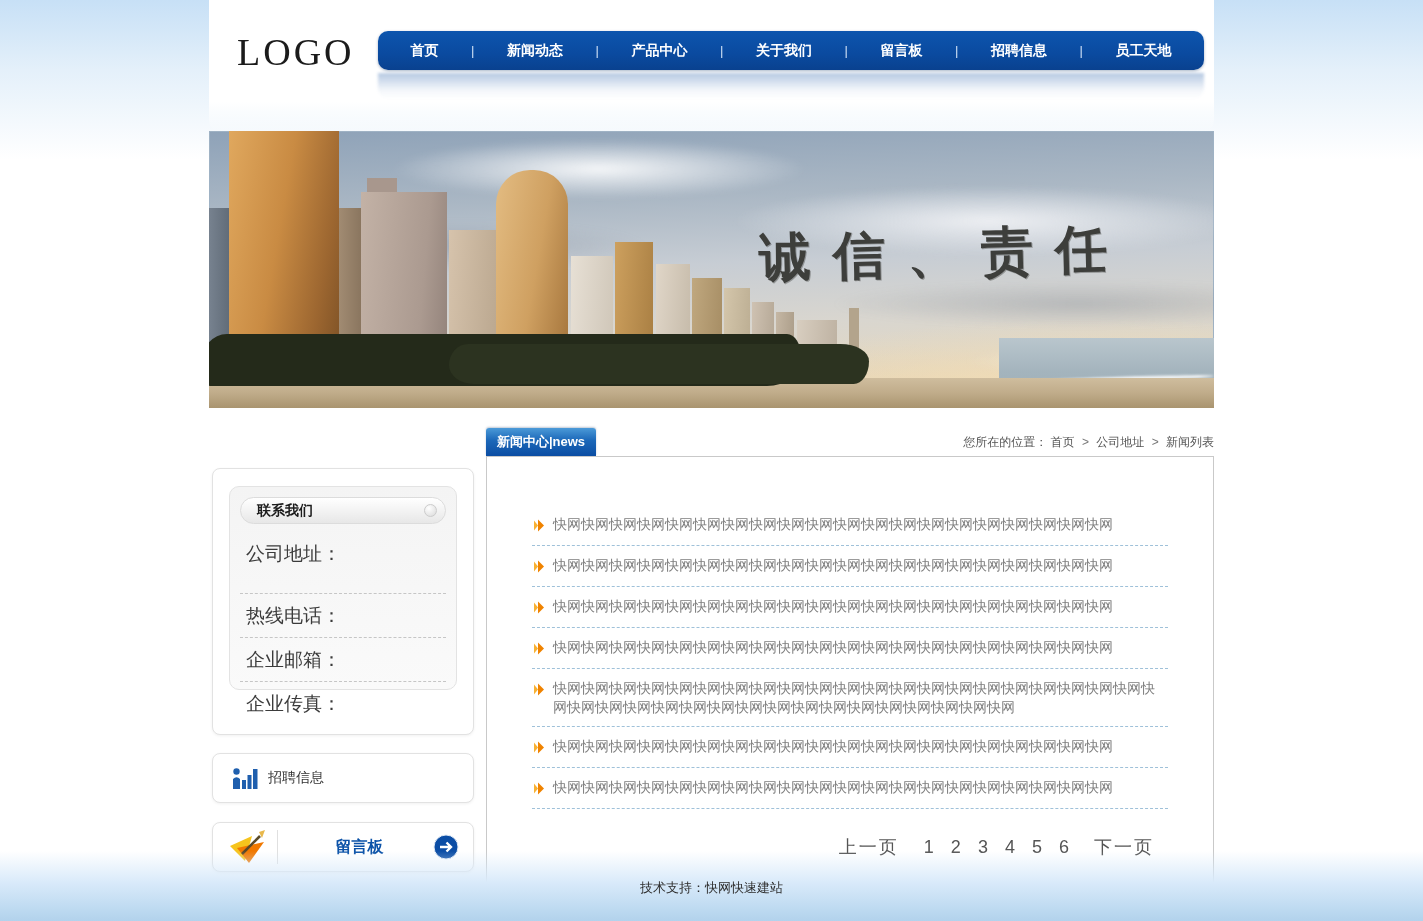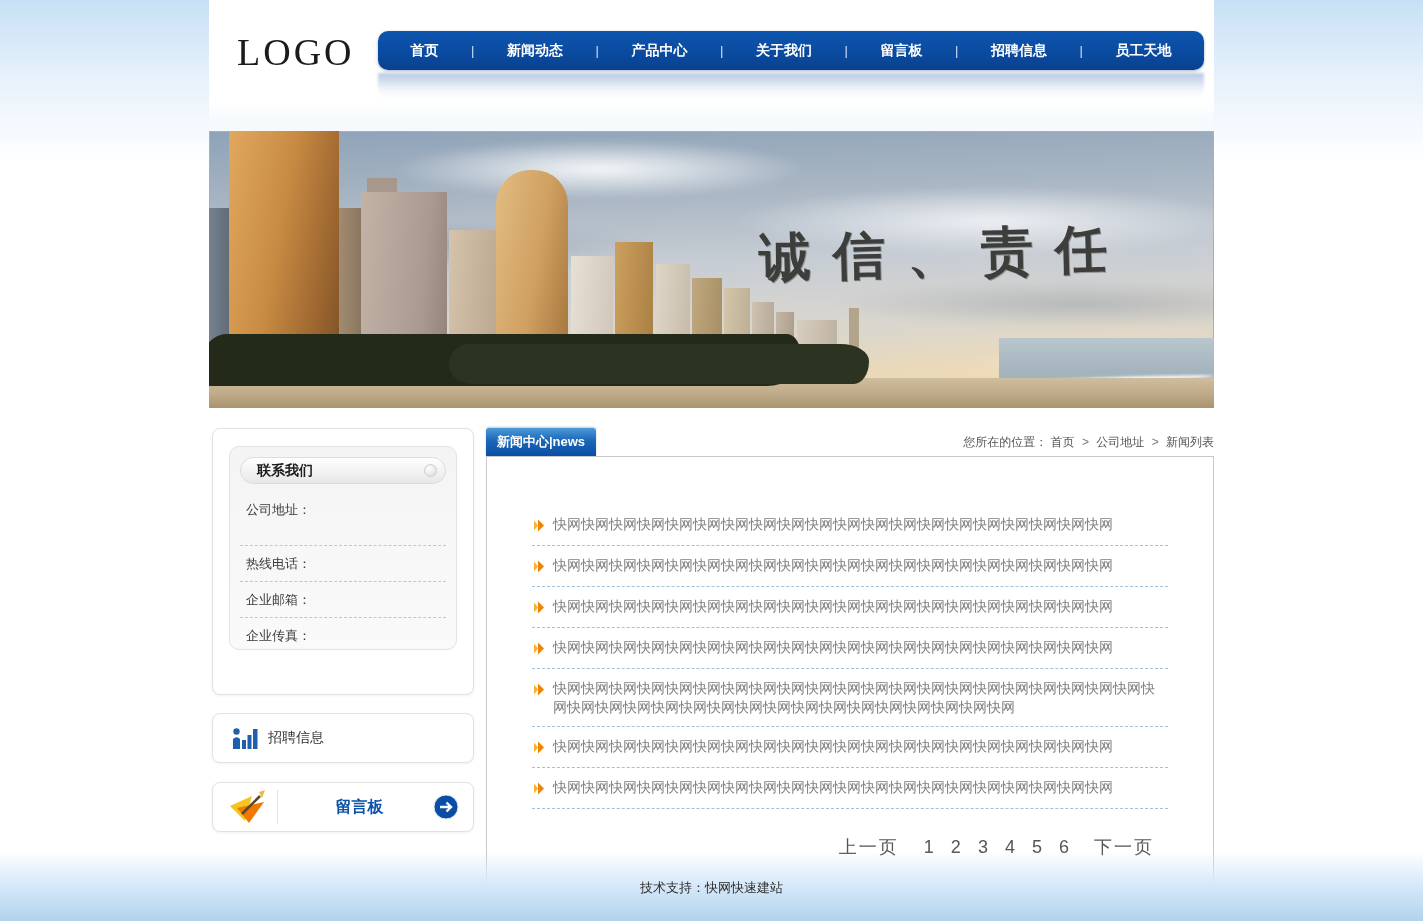--- a/index.html
+++ b/index.html
@@ -108,20 +108,21 @@
     white-space:nowrap;
   }
 
   
   .content-row { display:flex; margin-top:20px; align-items:flex-start; }
 
   .sidebar { width:262px; margin-left:3px; flex:none; }
   .panel-box {
     background:#fff; border:1px solid #e2e2e2; border-radius:8px;
     box-shadow: 0 1px 3px rgba(0,0,0,.06);
+    margin-top: 40px;
   }
   .contact-box { height:267px; padding:17px 16px; }
   .contact-inner {
     background: linear-gradient(180deg,#f4f4f4,#fafafa);
     border:1px solid #e3e3e3; border-radius:10px;
     height:204px; padding:10px 10px;
   }
   .contact-pill {
     height:27px; border-radius:14px;
     background: linear-gradient(180deg,#ffffff,#e7e7e7);
@@ -129,21 +130,21 @@
     display:flex; align-items:center; justify-content:space-between;
     padding:0 8px 0 16px;
   }
   .contact-pill .title { font-size:14px; font-weight:bold; color:#1c1c1c; }
   .pill-knob {
     width:13px; height:13px; border-radius:50%;
     background: radial-gradient(circle at 35% 30%, #ffffff, #d9d9d9);
     border:1px solid #cccccc;
   }
   .contact-field {
-    font-size:13px; color:#3b3b3b; padding:9px 6px 8px;
+    font-size:19px; color:#3b3b3b; padding:9px 6px 8px;
     border-top:1px dashed #c6c6c6;
   }
   .contact-field.first { border-top:none; margin-top:8px; border-bottom:0; }
   .contact-field.addr { padding-bottom:26px; }
 
   .recruit-box {
     margin-top:18px; height:50px; display:flex; align-items:center; padding:0 18px;
   }
   .recruit-box .lbl { font-size:14px; color:#333; margin-left:10px; }
   .message-box {

